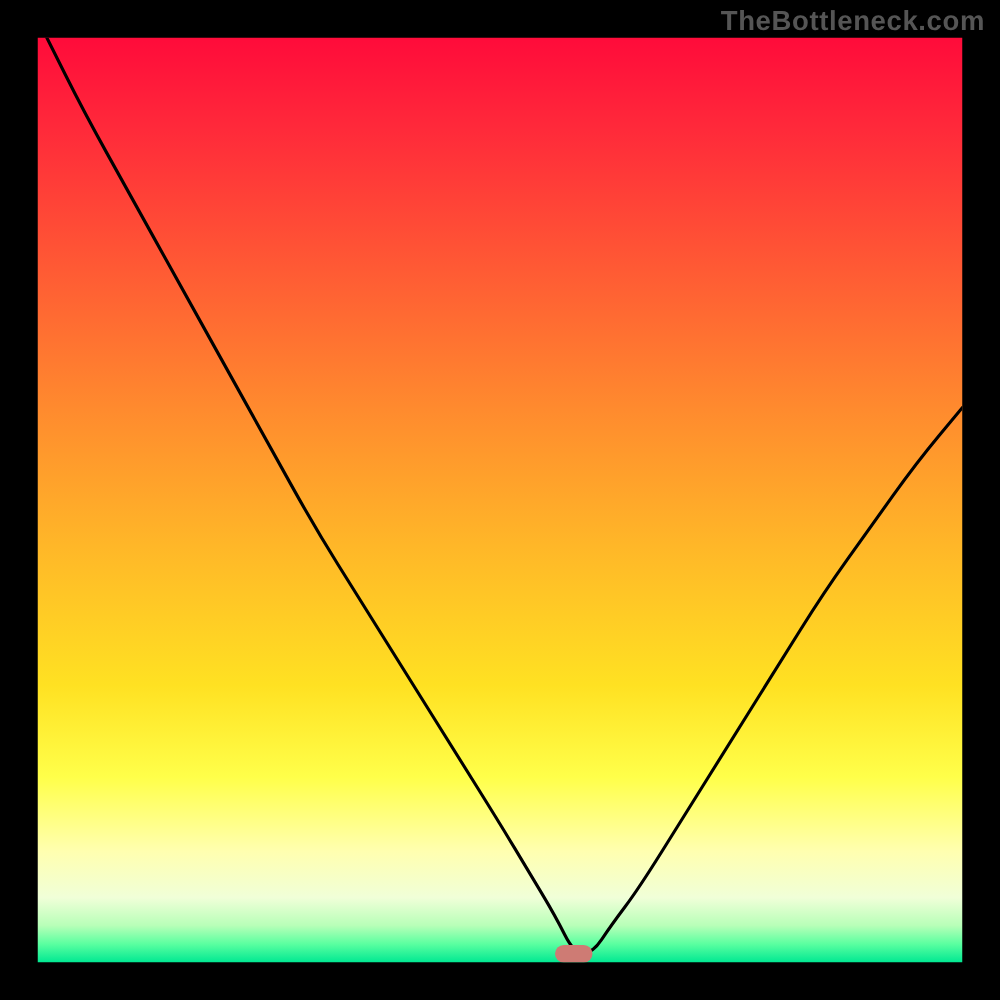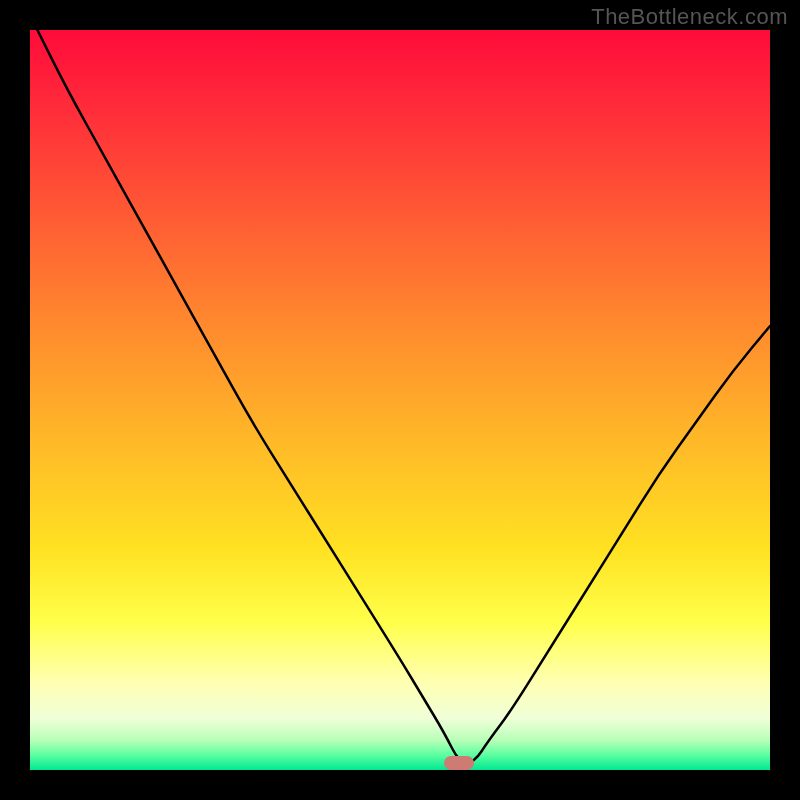--- a/index.html
+++ b/index.html
@@ -16,21 +16,21 @@
     width: 800px;
     height: 800px;
     background: #000;
   }
   .attribution {
     position: absolute;
     top: 4px;
     right: 12px;
     color: #555;
     font-size: 22px;
-    font-weight: 400;
+    font-weight: 700;
     letter-spacing: 0.5px;
     z-index: 50;
   }
   .plot-area {
     position: absolute;
     left: 30px;
     top: 30px;
     width: 740px;
     height: 740px;
     overflow: hidden;

